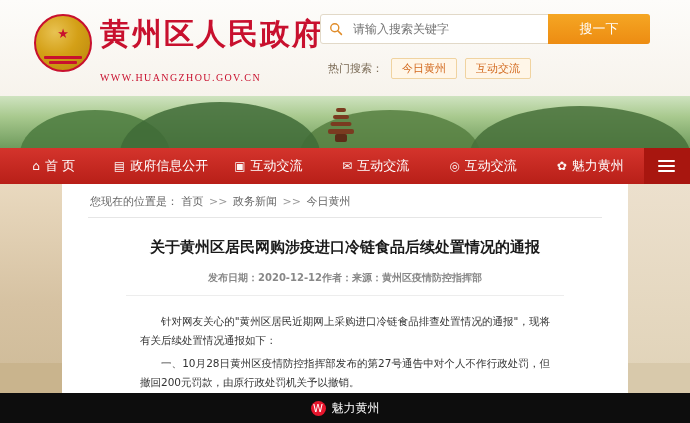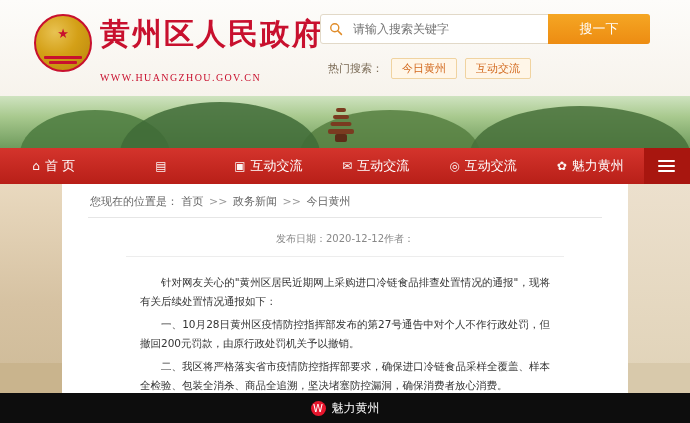--- a/index.html
+++ b/index.html
@@ -193,20 +193,21 @@
     text-align: center;
     font-size: 15px; font-weight: bold; color: #1a1a1a;
     margin: 20px 0 0 0;
     font-family: "DejaVu Sans", "Liberation Sans", sans-serif;
   }
   .doc-meta {
     display: flex; justify-content: center; 
     margin-top: 14px;
     font-size: 10px; color: #888;
     font-family: "DejaVu Sans", "Liberation Sans", sans-serif;
+    font-weight: bold;
   }
   .meta-line {
     height: 1px; background: #ededed; margin: 10px 40px 0 40px;
   }
   .doc-body {
     margin: 16px 54px 0 54px;
     font-size: 10.5px; color: #333; line-height: 1.85;
     font-family: "DejaVu Sans", "Liberation Sans", sans-serif;
     text-align: justify;
   }
@@ -287,20 +288,21 @@
     </div>
   </div>
 
   <div class="nav">
     <div class="item">
       <span class="ic">⌂</span>
       <span>首 页</span>
     </div>
     <div class="item">
       <span class="ic">▤</span>
+      <span>政府信息公开</span>
     </div>
     <div class="item">
       <span class="ic">▣</span>
       <span>互动交流</span>
     </div>
     <div class="item">
       <span class="ic">✉</span>
       <span>互动交流</span>
     </div>
     <div class="item">
@@ -330,28 +332,32 @@
         <span>您现在的位置是：</span>
         <a href="#">首页</a>
         <span class="crumb-sep">&gt;&gt;</span>
         <a href="#">政务新闻</a>
         <span class="crumb-sep">&gt;&gt;</span>
         <a href="#">今日黄州</a>
       </div>
 
       <div class="divider"></div>
 
+      <div class="doc-title">关于黄州区居民网购涉疫进口冷链食品后续处置情况的通报</div>
 
       <div class="doc-meta">
         <span>
           <span>发布日期：</span><span>2020-12-12</span>
         </span>
         <span>
           <span>作者：</span><span></span>
         </span>
+        <span>
+          <span>来源：</span><span>黄州区疫情防控指挥部</span>
+        </span>
       </div>
 
       <div class="meta-line"></div>
 
       <div class="doc-body">
         <p>针对网友关心的"黄州区居民近期网上采购进口冷链食品排查处置情况的通报"，现将有关后续处置情况通报如下：</p>
         <p>一、10月28日黄州区疫情防控指挥部发布的第27号通告中对个人不作行政处罚，但撤回200元罚款，由原行政处罚机关予以撤销。</p>
         <p>二、我区将严格落实省市疫情防控指挥部要求，确保进口冷链食品采样全覆盖、样本全检验、包装全消杀、商品全追溯，坚决堵塞防控漏洞，确保消费者放心消费。</p>
 
       </div>

